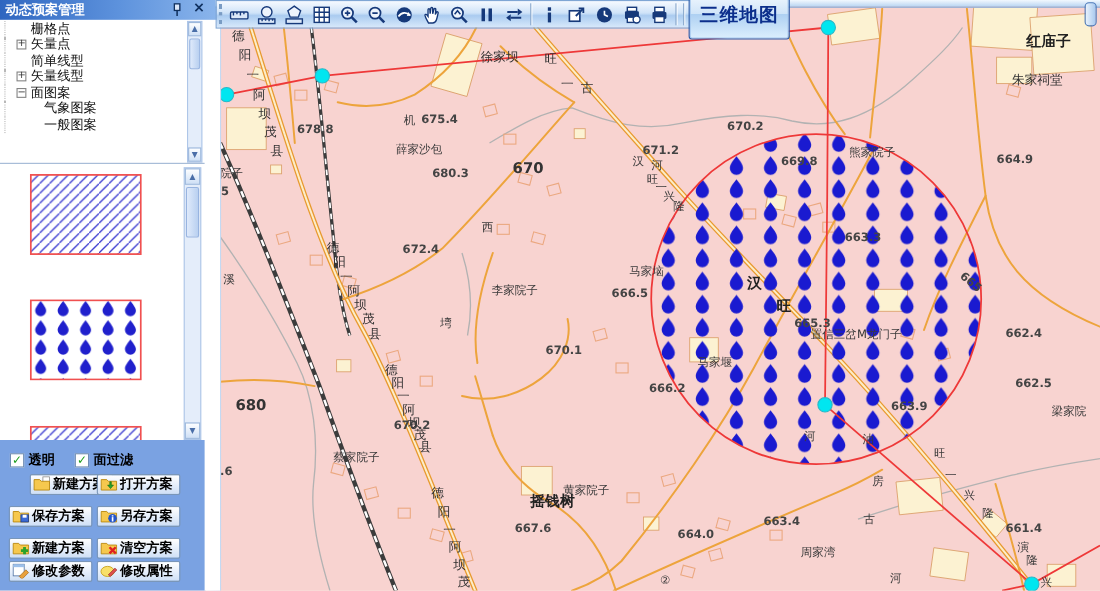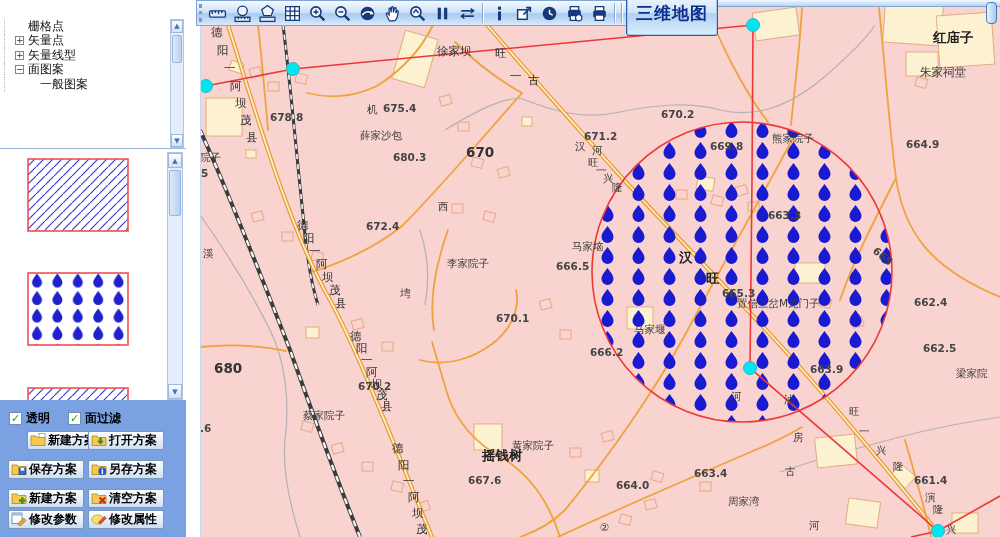--- a/index.html
+++ b/index.html
@@ -414,41 +414,62 @@
           <circle cx="293" cy="69" r="6.5" fill="#00e6f0" stroke="#2ab8c8" stroke-width="1"></circle>
           <circle cx="753" cy="25" r="6.5" fill="#00e6f0" stroke="#2ab8c8" stroke-width="1"></circle>
           <circle cx="750" cy="368" r="6.5" fill="#00e6f0" stroke="#2ab8c8" stroke-width="1"></circle>
           <circle cx="938" cy="531" r="6.5" fill="#00e6f0" stroke="#2ab8c8" stroke-width="1"></circle>
         </g>
     </svg>
   </div>
   <div id="corner-ctl"></div>
 
   <div id="sidebar">
+    <div id="side-title">
+      <span>动态预案管理</span>
+      <span id="pin-btn">
+        <svg width="14" height="14" viewBox="0 0 14 14">
+            <rect x="4.5" y="1.5" width="5" height="6" fill="#dce8f8" stroke="#10305e" stroke-width="1.2"></rect>
+            <line x1="7" y1="7.5" x2="7" y2="12.5" stroke="#10305e" stroke-width="1.4"></line>
+          </svg>
+      </span>
+      <span id="close-btn">×</span>
+    </div>
 
     <div id="tree">
         <div class="trow">
           <span class="tguide"></span>
           <span class="texp none"></span>
           <span class="tlabel">栅格点</span>
         </div>
         <div class="trow">
           <span class="tguide"></span>
           <span class="texp">+</span>
           <span class="tlabel">矢量点</span>
         </div>
         <div class="trow">
           <span class="tguide"></span>
+          <span class="texp none"></span>
+          <span class="tlabel">简单线型</span>
+        </div>
+        <div class="trow">
+          <span class="tguide"></span>
           <span class="texp">+</span>
           <span class="tlabel">矢量线型</span>
         </div>
         <div class="trow">
           <span class="tguide"></span>
           <span class="texp">−</span>
           <span class="tlabel">面图案</span>
+        </div>
+        <div class="trow">
+          <span class="tguide"></span>
+          <span class="tindent"></span>
+          <span class="texp none"></span>
+          <span class="tlabel">气象图案</span>
         </div>
         <div class="trow">
           <span class="tguide"></span>
           <span class="tindent"></span>
           <span class="texp none"></span>
           <span class="tlabel">一般图案</span>
         </div>
       </div>
     <div class="vscroll" style="left:170px;top:19px;width:14px;height:129px;">
       <div class="sarrow" style="top:0;height:13px;">▲</div>

